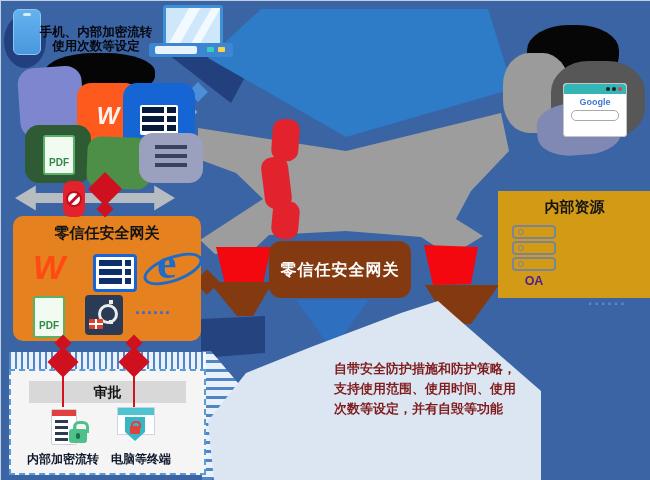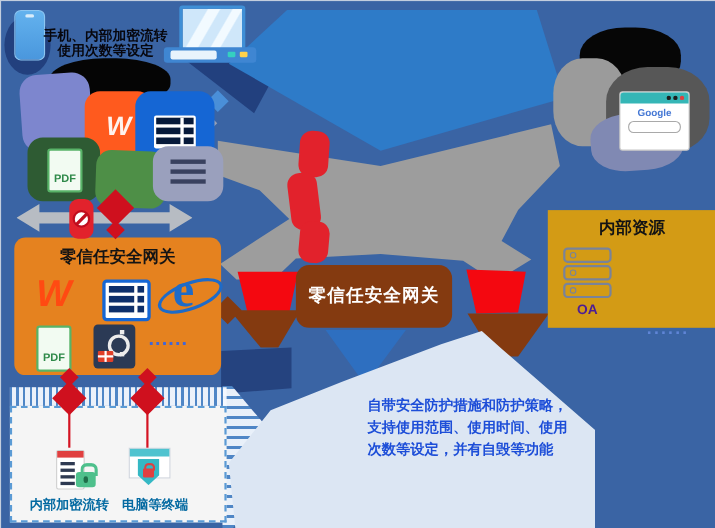--- a/index.html
+++ b/index.html
@@ -16,21 +16,21 @@
   .srv-row{height:10px;border:2px solid #79839a;border-radius:4px;margin-bottom:2px;position:relative;}
   .srv-dot{position:absolute;left:4px;top:2px;width:4px;height:4px;border:1.5px solid #79839a;border-radius:50%;}
   
   .comb{background:repeating-linear-gradient(90deg,#4f86c6 0 2px,rgba(245,249,255,.95) 2px 6px);}
   
   .wedge-stripes{background:repeating-linear-gradient(180deg,#4f86c6 0 3px,rgba(240,246,253,.96) 3px 9px);
                  clip-path:polygon(0 0,14% 0,100% 50%,14% 100%,0 100%);}
   
   .dbl-arrow{background:#b7bcc3;clip-path:polygon(0 50%,13% 8%,13% 33%,87% 33%,87% 8%,100% 50%,87% 92%,87% 67%,13% 67%,13% 92%);}
   .txt{color:#4c1d95;}
-  .approval-label{font-size:12px;font-weight:bold;color:#0369a1;white-space:nowrap;}
+  .approval-label{font-size:12px;font-weight:bold;color:#0f172a;white-space:nowrap;}
 </style>
 </head>
 <body>
 
 <div class="canvas">
 
   <svg class="abs" width="650" height="480" viewBox="0 0 650 480" style="left:0;top:0;z-index:1">
     <ellipse cx="24" cy="40" rx="21" ry="27" fill="#22407e"></ellipse>
     <path d="M182,26 L244,76 L230,102 L168,54 Z" fill="#22407e"></path>
     <path d="M200,318 L264,315 L264,352 L200,357 Z" fill="#25437f"></path>
@@ -49,21 +49,21 @@
     <rect x="197" y="272" width="18" height="18" transform="rotate(45 206 281)" fill="#843a10"></rect>
     <rect x="190" y="84" width="14" height="14" transform="rotate(45 197 91)" fill="#4a8fd8"></rect>
     <rect x="182" y="105" width="12" height="12" transform="rotate(45 188 111)" fill="#97a0b5"></rect>
   </svg>
 
   <div class="abs wedge-stripes" style="left:201px;top:350px;width:64px;height:130px;z-index:2"></div>
   <div class="abs comb" style="left:8px;top:351px;width:197px;height:17px;z-index:2"></div>
 
   <div class="abs" style="left:205px;top:296px;width:335px;height:184px;z-index:3;background:#dce6f3;
               clip-path:polygon(8px 184px,2px 124px,40px 76px,105px 50px,195px 16px,232px 4px,250px 20px,335px 94px,335px 184px)">
-    <div class="abs txt" style="left:128px;top:62px;width:186px;font-size:13px;font-weight:600;color:#1d4ed8;line-height:20px;">自带安全防护措施和防护策略，支持使用范围、使用时间、使用次数等设定，并有自毁等功能</div>
+    <div class="abs txt" style="left:128px;top:62px;width:186px;font-size:13px;font-weight:600;color:#7f1d1d;line-height:20px;">自带安全防护措施和防护策略，支持使用范围、使用时间、使用次数等设定，并有自毁等功能</div>
   </div>
 
   <div class="abs" style="left:12px;top:8px;width:26px;height:44px;border-radius:6px;background:linear-gradient(#63b2ee,#4a97dd);border:1px solid #8cc6f2;z-index:3">
     <div class="abs" style="left:9px;top:3px;width:8px;height:3px;background:#d8ecfa;border-radius:2px"></div>
   </div>
   <div class="abs" style="left:148px;top:4px;width:84px;height:56px;z-index:3">
     <div class="abs" style="left:14px;top:0;width:54px;height:36px;background:linear-gradient(120deg,#cfe7fa 30%,#f2faff 32%,#f2faff 45%,#cfe7fa 47%,#cfe7fa 60%,#f2faff 62%,#f2faff 72%,#cfe7fa 74%);border:3px solid #3f8fd6;border-radius:3px"></div>
     <div class="abs" style="left:0;top:38px;width:84px;height:14px;background:#3f86d2;border-radius:3px">
       <div class="abs" style="left:6px;top:3px;width:42px;height:8px;background:#e8f3fc;border-radius:2px"></div>
       <div class="abs" style="left:58px;top:4px;width:7px;height:5px;background:#35d0c0;border-radius:1px"></div>
@@ -177,20 +177,23 @@
   </div>
 
   <div class="abs" style="left:61px;top:348px;width:2px;height:58px;background:#d41322;z-index:5"></div>
   <div class="abs" style="left:132px;top:348px;width:2px;height:58px;background:#d41322;z-index:5"></div>
   <div class="dm" style="left:56px;top:336px;width:12px;height:12px;z-index:6"></div>
   <div class="dm" style="left:51px;top:350px;width:22px;height:22px;z-index:6"></div>
   <div class="dm" style="left:127px;top:336px;width:12px;height:12px;z-index:6"></div>
   <div class="dm" style="left:122px;top:350px;width:22px;height:22px;z-index:6"></div>
 
   <div class="abs" style="left:8px;top:368px;width:197px;height:106px;background:#f5f5f5;border:2px dashed #5b9bd5;box-sizing:border-box;z-index:4">
+    <div class="abs" style="left:18px;top:10px;width:157px;height:22px;background:#d8d8d8;text-align:center">
+      <span style="font-weight:bold;font-size:14px;color:#141414;line-height:22px">审批</span>
+    </div>
     <div class="abs" style="left:40px;top:38px;width:40px;height:38px">
       <div class="abs" style="left:0;top:0;width:24px;height:34px;background:#fff;border:1px solid #cfcfcf;border-radius:2px">
         <div class="abs" style="left:0;top:0;width:24px;height:6px;background:#e04040"></div>
         <div class="abs" style="left:3px;top:10px;width:13px;height:3px;background:#2e3a52"></div>
         <div class="abs" style="left:3px;top:16px;width:13px;height:3px;background:#2e3a52"></div>
         <div class="abs" style="left:3px;top:22px;width:13px;height:3px;background:#2e3a52"></div>
         <div class="abs" style="left:3px;top:28px;width:13px;height:3px;background:#2e3a52"></div>
       </div>
       <div class="abs" style="left:22px;top:12px;width:10px;height:9px;border:3px solid #4ec08c;border-radius:6px 6px 0 0;border-bottom:none"></div>
       <div class="abs" style="left:18px;top:20px;width:18px;height:14px;background:#4ec08c;border-radius:3px">

